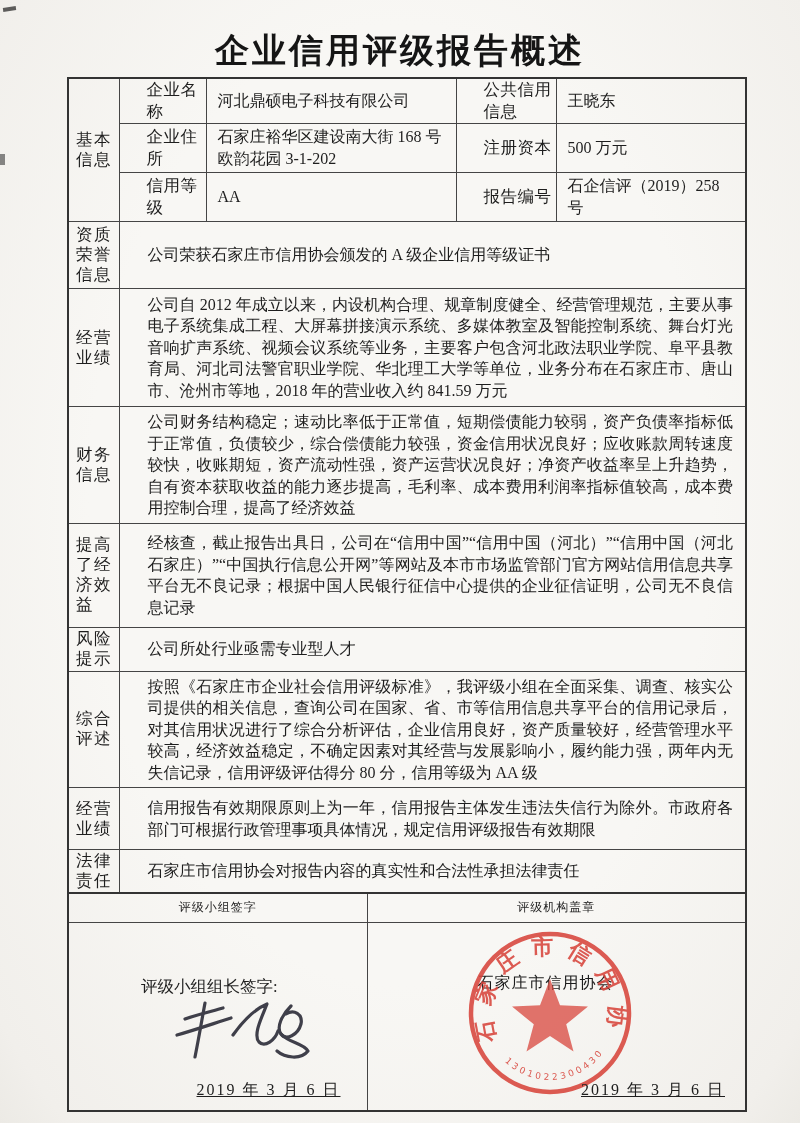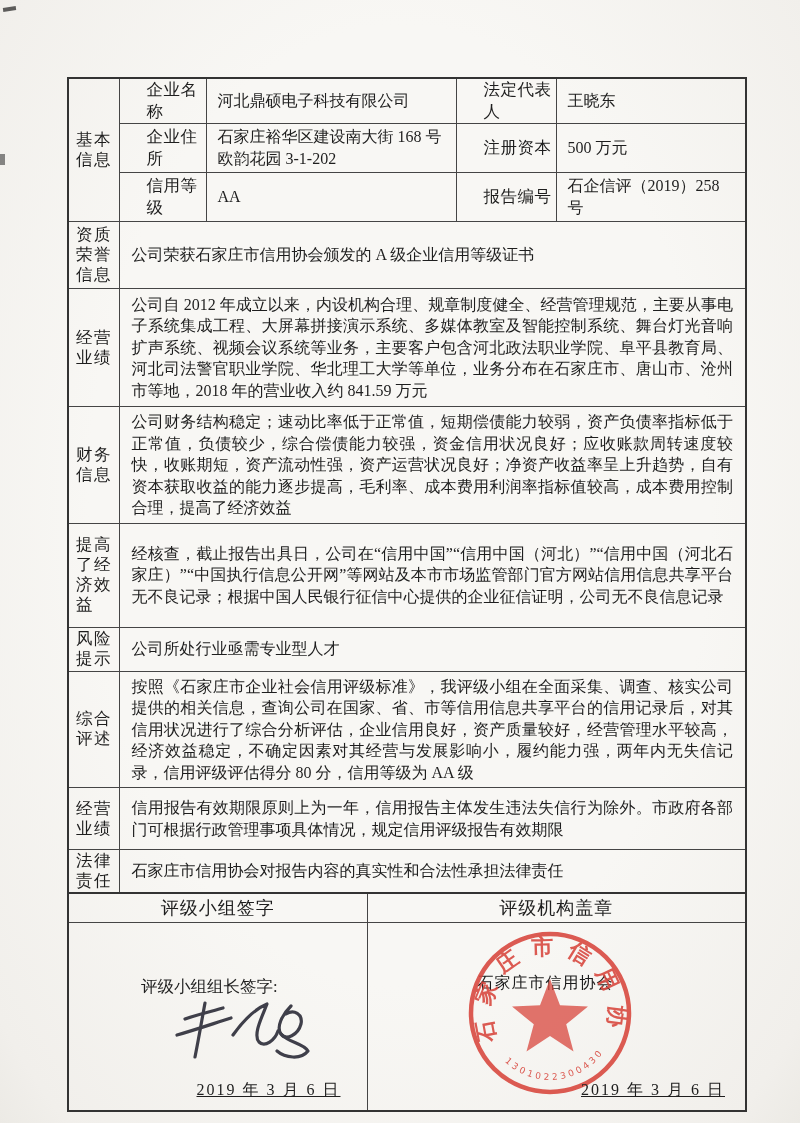--- a/index.html
+++ b/index.html
@@ -32,25 +32,25 @@
   .t2{ margin-top:-2px; }
   .side{ text-align:center; }
   .side .stack{
     display:inline-block; width:2.15em;
     font-size:16.5px; line-height:20px; letter-spacing:1px;
     text-align:justify; text-align-last:justify;
   }
   .flabel{ padding-left:27px; font-size:16.5px; letter-spacing:0.5px; }
   .fval{ padding:2px 8px 2px 11px; line-height:22px; }
   .para{
-    padding:4px 12px 4px 12px;
+    padding:4px 12px 4px 28px;
     line-height:21.5px;
     text-align:justify;
   }
-  .hdr{ text-align:center; font-size:18px; letter-spacing:1px; }
+  .hdr{ text-align:center; font-size:12px; letter-spacing:1px; }
   .sigcell{ position:relative; height:188px; padding:0; }
   .leader-label{ position:absolute; left:72px; top:53px; font-size:16.5px; }
   .sig-svg{ position:absolute; left:104px; top:70px; }
   .date{ position:absolute; font-size:16px; letter-spacing:2px; white-space:nowrap;text-decoration:underline; }
   .date.l{ right:26px; bottom:9px; }
   .date.r{ right:20px; bottom:9px; }
   .stamp-svg{ position:absolute; left:86px; top:-6px; }
   .stamp-org-black{
     position:absolute; left:110px; top:50px;
     font-size:16px; color:#1b1b1b; letter-spacing:1px; white-space:nowrap;
@@ -60,37 +60,38 @@
   .artifact-b{ position:absolute; left:0px; top:154px; width:5px; height:11px; background:#3a3a3a; opacity:.6; }
 </style>
 </head>
 <body>
 
 <div class="page">
 
   <div class="artifact-a"></div>
   <div class="artifact-b"></div>
 
+  <div class="doc-title">企业信用评级报告概述</div>
 
   <div class="tbl-wrap">
 
     <table class="t1">
       <colgroup>
         <col style="width:51px">
           <col style="width:87px">
           <col style="width:250px">
         <col style="width:100px">
           <col style="width:190px">
       </colgroup>
       <tbody>
           <tr style="height:31px">
         <td class="side" rowspan="3"><span class="stack">基本信息</span></td>
         <td class="flabel">企业名称</td>
         <td class="fval">河北鼎硕电子科技有限公司</td>
-        <td class="flabel">法定代表人</td>
+        <td class="flabel">公共信用信息</td>
         <td class="fval">王晓东</td>
       </tr>
       <tr style="height:48px">
         <td class="flabel">企业住所</td>
         <td class="fval">石家庄裕华区建设南大街 168 号欧韵花园 3-1-202</td>
         <td class="flabel">注册资本</td>
         <td class="fval">500 万元</td>
       </tr>
       <tr style="height:32px">
         <td class="flabel">信用等级</td>

